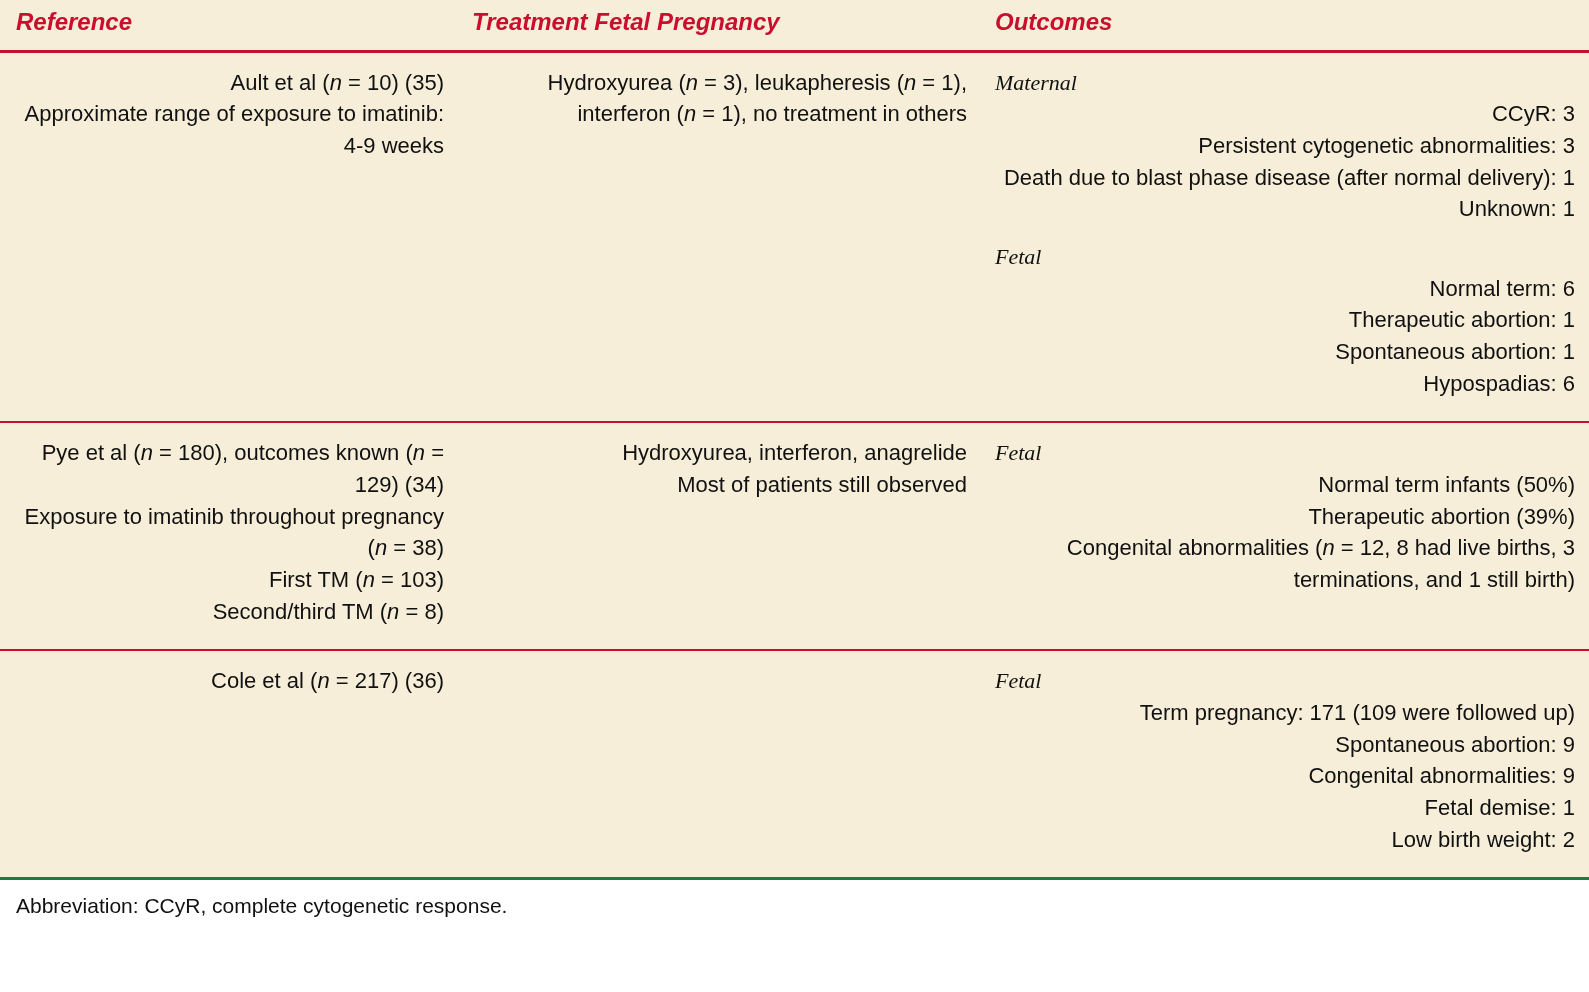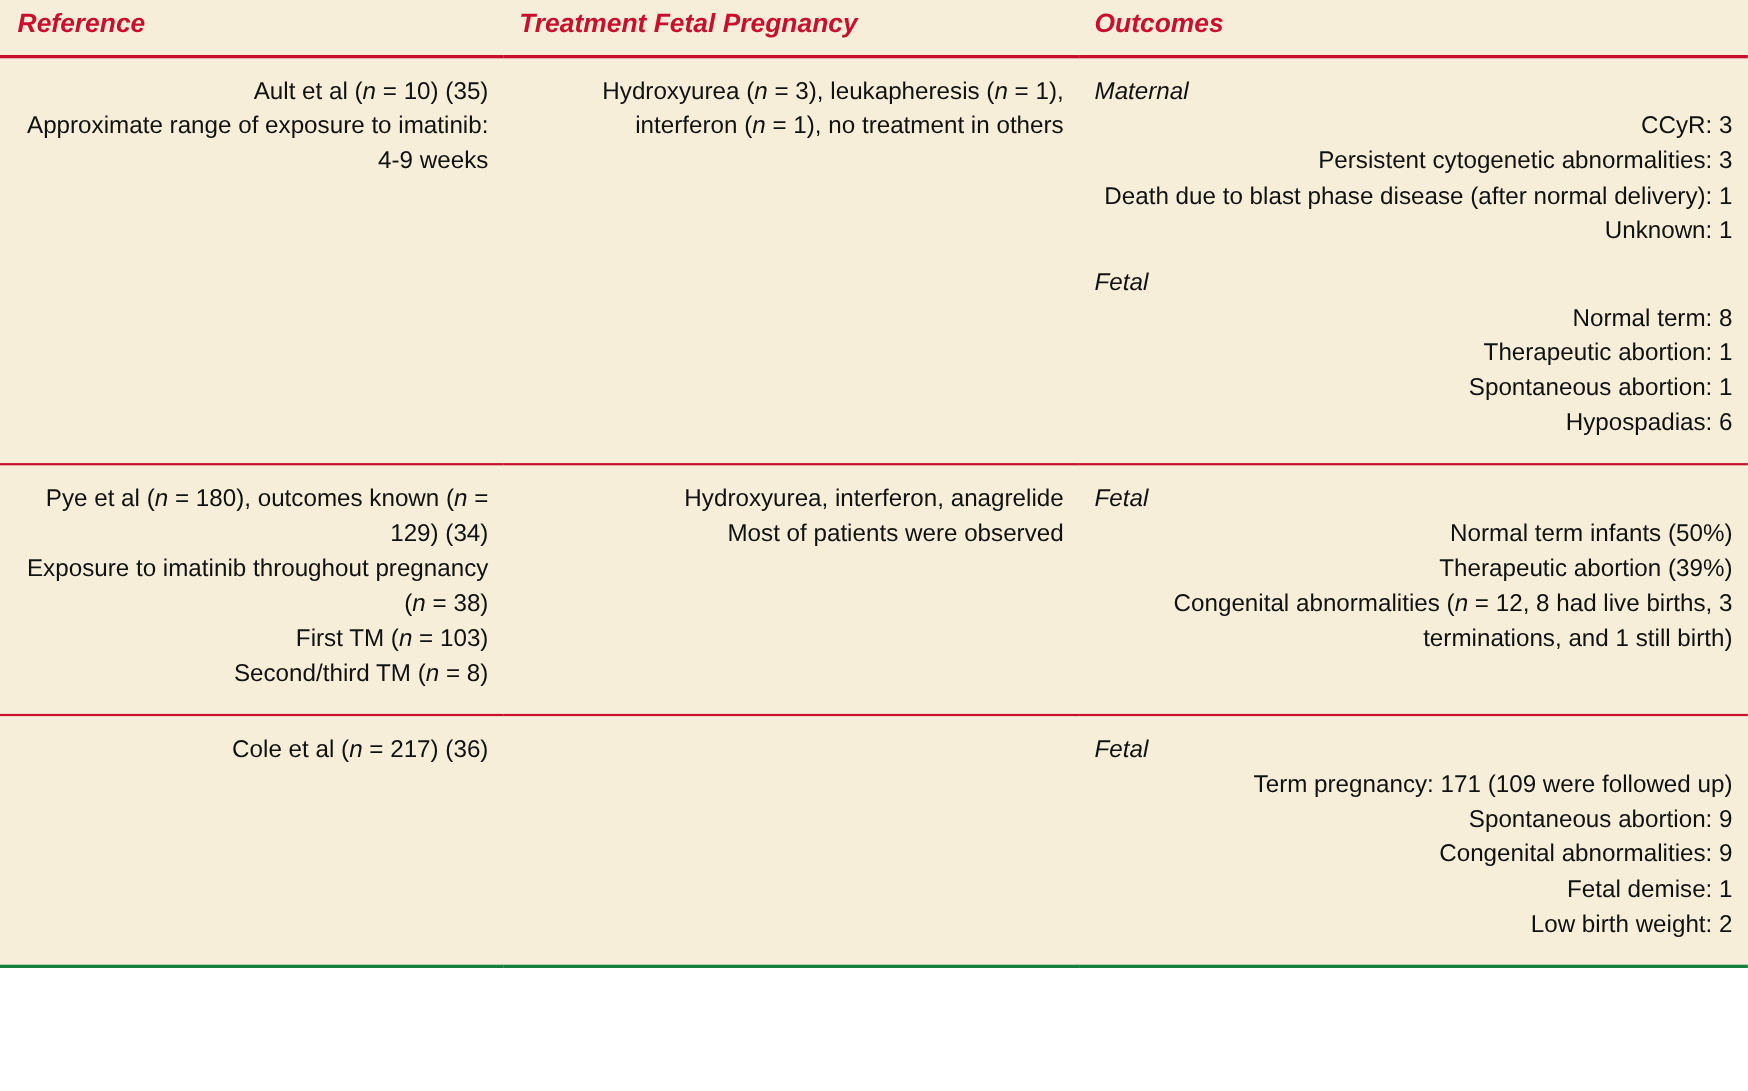--- a/index.html
+++ b/index.html
@@ -52,20 +52,21 @@
     background: #f6eed8;
     border-bottom: 2px solid #c8102e;
     color: #111111;
   }
   tbody td.first { padding-left: 16px; }
   tbody tr.last td { border-bottom: 3px solid #15803d; }
 
   .sect {
     font-style: italic;
     margin: 0 0 0 0;
+    font-family: Liberation Serif, serif;
   }
   .sect.spaced { margin-top: 16px; }
   .ln { margin: 0; text-align: right; }
   .it { font-style: italic; }
 
   .footnote {
     font-size: 21px;
     color: #111111;
     padding: 14px 0 0 16px;
     background: #ffffff;
@@ -98,37 +99,37 @@
         <td>
           <p class="ln">Hydroxyurea (<span class="it">n</span> = 3), leukapheresis (<span class="it">n</span> = 1), interferon (<span class="it">n</span> = 1), no treatment in others</p>
         </td>
         <td>
           <p class="sect">Maternal</p>
           <p class="ln">CCyR: 3</p>
           <p class="ln">Persistent cytogenetic abnormalities: 3</p>
           <p class="ln">Death due to blast phase disease (after normal delivery): 1</p>
           <p class="ln">Unknown: 1</p>
           <p class="sect spaced">Fetal</p>
-          <p class="ln">Normal term: 8</p>
+          <p class="ln">Normal term: 6</p>
           <p class="ln">Therapeutic abortion: 1</p>
           <p class="ln">Spontaneous abortion: 1</p>
           <p class="ln">Hypospadias: 6</p>
         </td>
       </tr>
 
       <tr>
         <td class="first">
           <p class="ln">Pye et al (<span class="it">n</span> = 180), outcomes known (<span class="it">n</span> = 129) (34)</p>
           <p class="ln">Exposure to imatinib throughout pregnancy (<span class="it">n</span> = 38)</p>
           <p class="ln">First TM (<span class="it">n</span> = 103)</p>
           <p class="ln">Second/third TM (<span class="it">n</span> = 8)</p>
         </td>
         <td>
           <p class="ln">Hydroxyurea, interferon, anagrelide</p>
-          <p class="ln">Most of patients were observed</p>
+          <p class="ln">Most of patients still observed</p>
         </td>
         <td>
           <p class="sect">Fetal</p>
           <p class="ln">Normal term infants (50%)</p>
           <p class="ln">Therapeutic abortion (39%)</p>
           <p class="ln">Congenital abnormalities (<span class="it">n</span> = 12, 8 had live births, 3 terminations, and 1 still birth)</p>
         </td>
       </tr>
 
       <tr class="last">
@@ -142,13 +143,14 @@
           <p class="ln">Spontaneous abortion: 9</p>
           <p class="ln">Congenital abnormalities: 9</p>
           <p class="ln">Fetal demise: 1</p>
           <p class="ln">Low birth weight: 2</p>
         </td>
       </tr>
 
     </tbody>
   </table>
 
+  <div class="footnote">Abbreviation: CCyR, complete cytogenetic response.</div>
 </div>
 
 </body></html>

